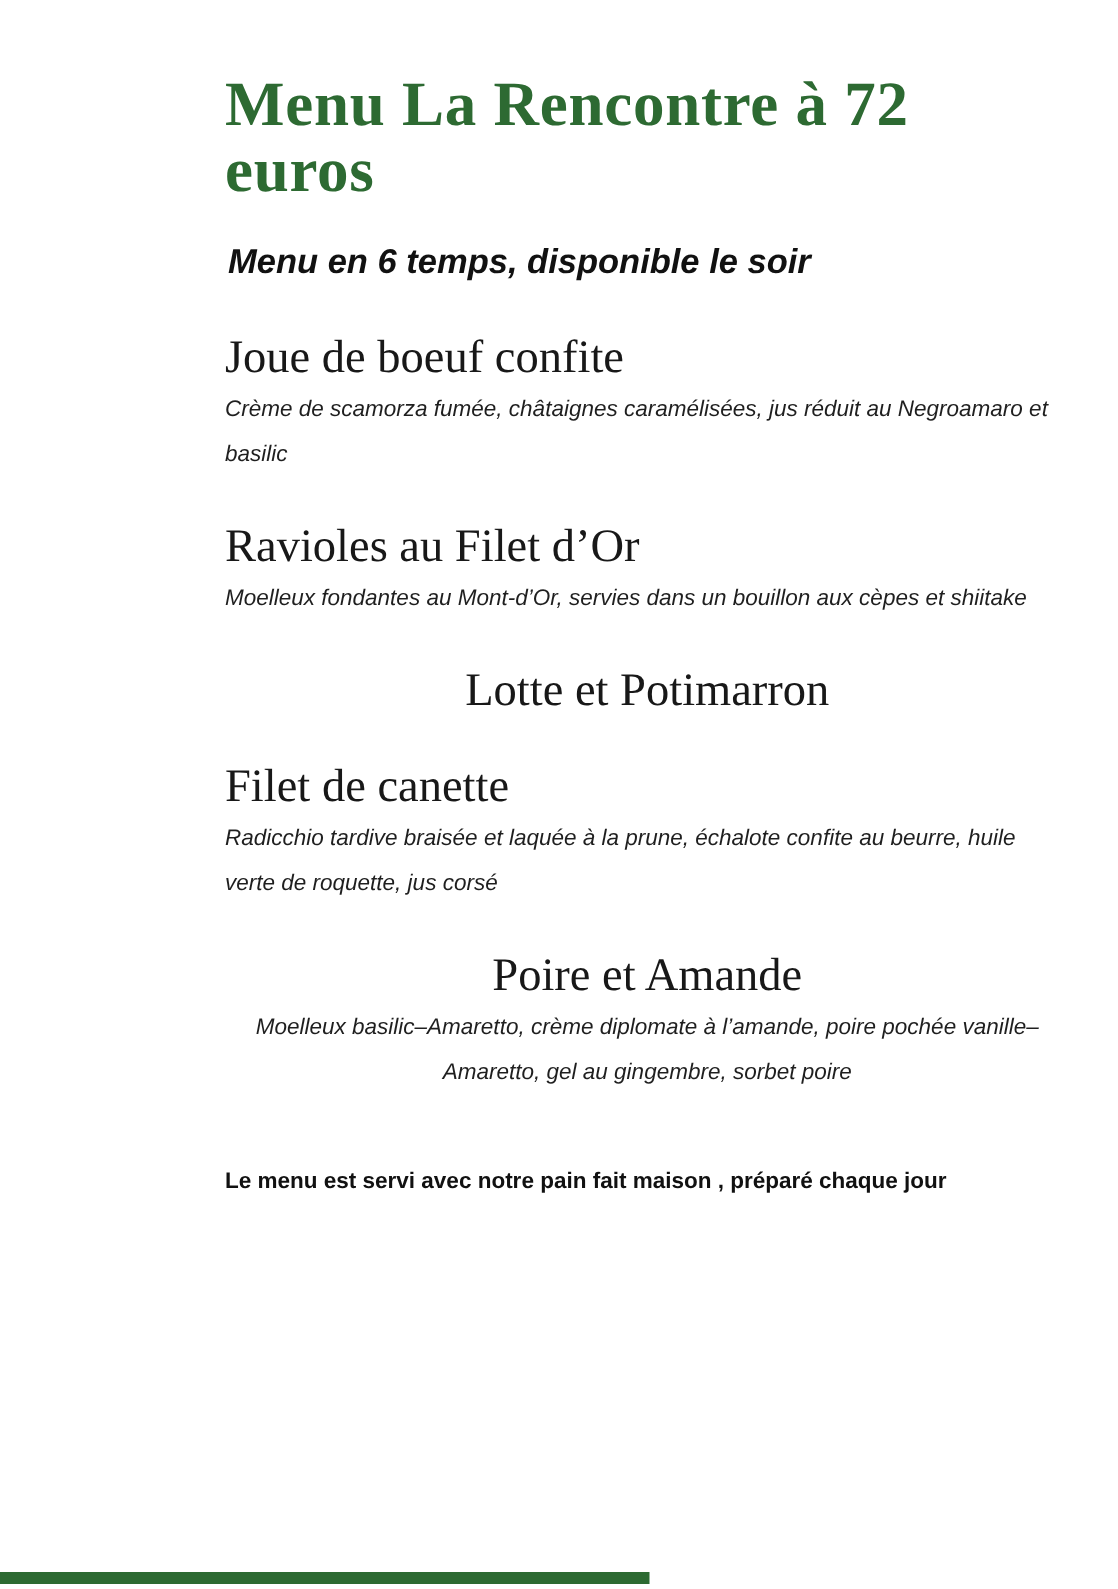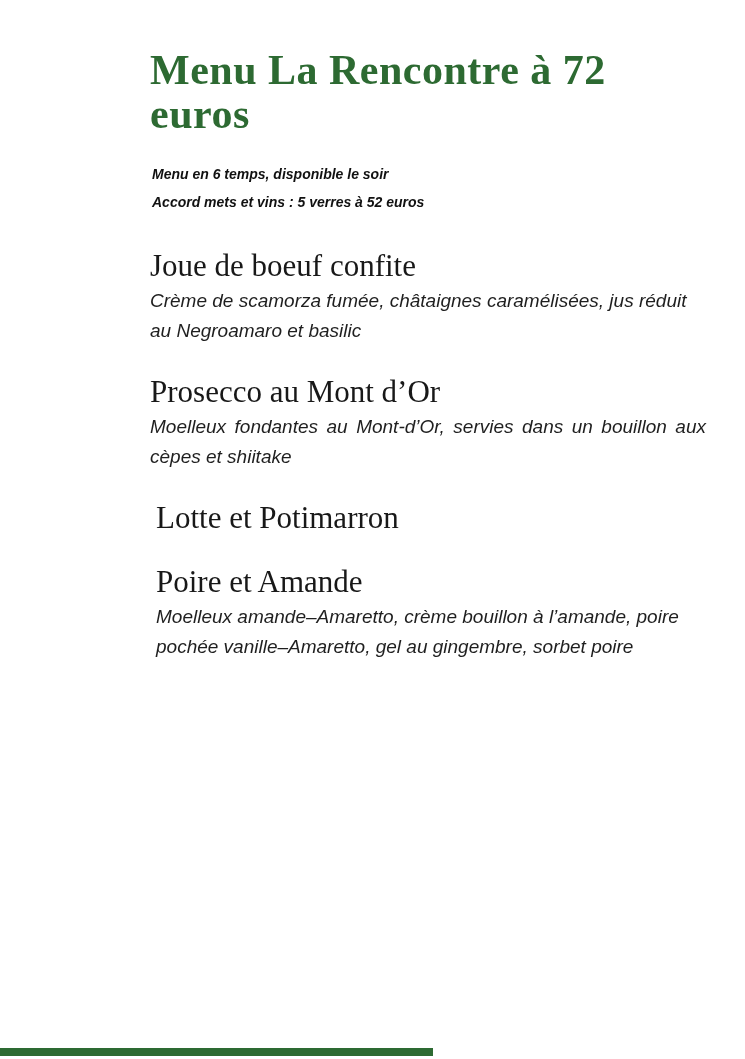--- a/index.html
+++ b/index.html
@@ -30,46 +30,47 @@
     line-height: 1.05;
     letter-spacing: 0.5px;
     margin: 0 0 24px 0;
   }
   .subtitle-block {
     margin: 0 0 32px 2px;
   }
   .subtitle-line {
     font-style: italic;
     font-weight: 700;
-    font-size: 14px;
+    font-size: 23px;
     line-height: 28px;
     color: #111111;
   }
   .course {
     margin-bottom: 28px;
   }
   .course-name {
     font-family: Liberation Serif, serif;
     font-weight: 400;
     font-size: 31px;
     line-height: 36px;
     color: #181818;
     margin: 0 0 2px 0;
   }
   .course-desc {
     font-style: italic;
-    font-size: 19px;
+    font-size: 15px;
     line-height: 30px;
     color: #1f1f1f;
     margin: 0;
     max-width: 556px;
   }
   .course.indent .course-name,
   .course.indent .course-desc {
     padding-left: 6px;
+    text-align: center;
   }
   .course.justified .course-desc {
     text-align: justify;
   }
   .course.upright .course-desc {
     font-style: normal;
   }
   .footer-note {
     font-weight: 700;
     font-size: 15px;
@@ -87,40 +88,44 @@
 </style>
 </head>
 <body>
 
 <div class="page">
 
   <h1 class="menu-title accent" style="color: rgb(45, 106, 50);">Menu La Rencontre à 72 euros</h1>
 
   <div class="subtitle-block">
     <div class="subtitle-line">Menu en 6 temps, disponible le soir</div>
-    <div class="subtitle-line">Accord mets et vins : 5 verres à 52 euros</div>
   </div>
 
   <section class="course">
     <h2 class="course-name">Joue de boeuf confite</h2>
     <p class="course-desc">Crème de scamorza fumée, châtaignes caramélisées, jus réduit au Negroamaro et basilic</p>
   </section>
 
   <section class="course justified">
-    <h2 class="course-name">Prosecco au Mont d’Or</h2>
+    <h2 class="course-name">Ravioles au Filet d’Or</h2>
     <p class="course-desc">Moelleux fondantes au Mont-d’Or, servies dans un bouillon aux cèpes et shiitake</p>
   </section>
 
   <section class="course indent">
     <h2 class="course-name">Lotte et Potimarron</h2>
   </section>
 
+  <section class="course">
+    <h2 class="course-name">Filet de canette</h2>
+    <p class="course-desc">Radicchio tardive braisée et laquée à la prune, échalote confite au beurre, huile verte de roquette, jus corsé</p>
+  </section>
 
 
   <section class="course indent">
     <h2 class="course-name">Poire et Amande</h2>
-    <p class="course-desc">Moelleux amande–Amaretto, crème bouillon à l’amande, poire pochée vanille–Amaretto, gel au gingembre, sorbet poire</p>
+    <p class="course-desc">Moelleux basilic–Amaretto, crème diplomate à l’amande, poire pochée vanille–Amaretto, gel au gingembre, sorbet poire</p>
   </section>
 
+  <div class="footer-note">Le menu est servi avec notre pain fait maison , préparé chaque jour</div>
 
 </div>
 
 <div class="bottom-bar" style="background: rgb(45, 106, 50);"></div>
 
 </body></html>

